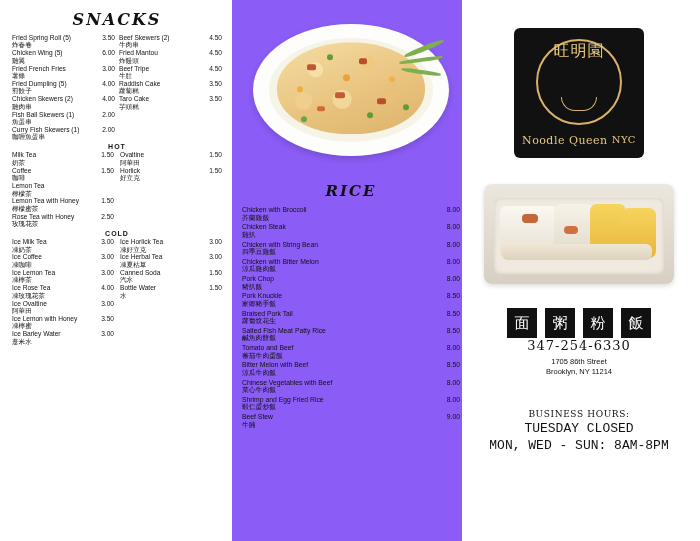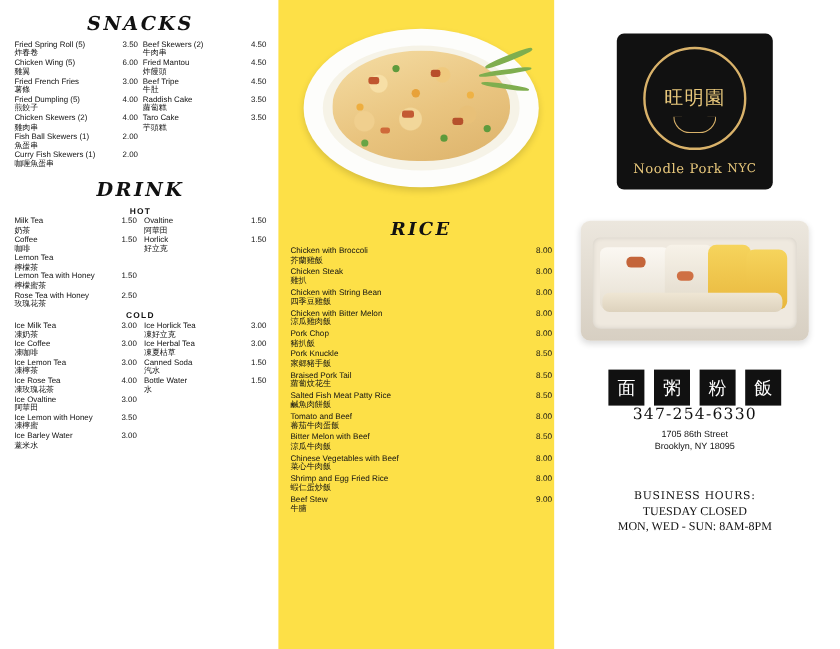--- a/index.html
+++ b/index.html
@@ -80,21 +80,21 @@
   }
   .drink-cols {
     display: flex;
     gap: 6px;
   }
 
   
   .panel-mid {
     width: 230px;
     height: 541px;
-    background: #fde047;
+    background: #8b5cf6;
     box-sizing: border-box;
     padding: 6px 2px 6px 10px;
     position: relative;
   }
   .food-photo-top {
     width: 100%;
     height: 172px;
     position: relative;
     overflow: hidden;
   }
@@ -183,21 +183,20 @@
     justify-content: center;
     margin-top: 14px;
     position: relative;
   }
   .logo-circle {
     width: 82px;
     height: 82px;
     border: 2px solid #d9b26a;
     border-radius: 50%;
     display: flex;
-    align-items: center;
     justify-content: center;
     position: relative;
   }
   .logo-cn {
     color: #e8c87c;
     font-size: 16px;
     letter-spacing: 1px;
     font-family: "DejaVu Sans", sans-serif;
   }
   .bowl {
@@ -282,22 +281,22 @@
     line-height: 1.35;
   }
   .hours-title {
     margin-top: 32px;
     font-family: "DejaVu Serif", serif;
     font-size: 9px;
     letter-spacing: 0.6px;
     color: #111;
   }
   .hours-line {
-    font-family: Liberation Serif, serif;
-    font-size: 10px;
+    font-family: Liberation Mono, monospace;
+    font-size: 13px;
     color: #111;
     margin-top: 2px;
     text-align: center;
   }
 </style>
 </head>
 <body>
 
 <div class="page">
 
@@ -390,21 +389,20 @@
         <div class="item">
           <span class="nm">
             <span class="en">Taro Cake</span>
             <span class="zh">芋頭糕</span>
           </span>
           <span class="pr">3.50</span>
         </div>
       </div>
     </div>
 
-    <div class="section-title drink-title">DRINK</div>
     <div class="sub-head">HOT</div>
 
     <div class="drink-cols">
       <div class="col">
         <div class="item">
           <span class="nm">
             <span class="en">Milk Tea</span>
             <span class="zh">奶茶</span>
           </span>
           <span class="pr">1.50</span>
@@ -668,21 +666,21 @@
   </div>
 
   <div class="panel-right">
 
     <div class="logo-box">
       <div class="logo-circle">
         <span class="logo-cn">旺明園</span>
         <span class="bowl"></span>
       </div>
       <div class="logo-name">
-        <span>Noodle Pork</span>
+        <span>Noodle Queen</span>
         <span class="nyc">NYC</span>
       </div>
     </div>
 
     <div class="dish-photo">
       <div class="tray">
         <span class="roll" style="left:6px;top:8px;width:58px;height:52px;background:linear-gradient(180deg,#fbf8f2 0%,#e6dfd2 100%);"></span>
         <span class="roll" style="left:60px;top:6px;width:40px;height:56px;background:linear-gradient(180deg,#f7f2e8 0%,#e0d8c9 100%);"></span>
         <span class="omelet" style="left:96px;top:6px;width:36px;height:56px;"></span>
         <span class="omelet" style="left:128px;top:10px;width:34px;height:50px;"></span>
@@ -695,21 +693,21 @@
     <div class="cn-words">
       <div class="cn-sq">面</div>
       <div class="cn-sq">粥</div>
       <div class="cn-sq">粉</div>
       <div class="cn-sq">飯</div>
     </div>
 
     <div class="phone">347-254-6330</div>
     <div class="addr">
       <div>1705 86th Street</div>
-      <div>Brooklyn, NY 18095</div>
+      <div>Brooklyn, NY 11214</div>
     </div>
 
     <div class="hours-title">BUSINESS HOURS:</div>
     <div class="hours-line">TUESDAY CLOSED</div>
     <div class="hours-line">MON, WED - SUN: 8AM-8PM</div>
   </div>
 
 </div>
 
 </body></html>

